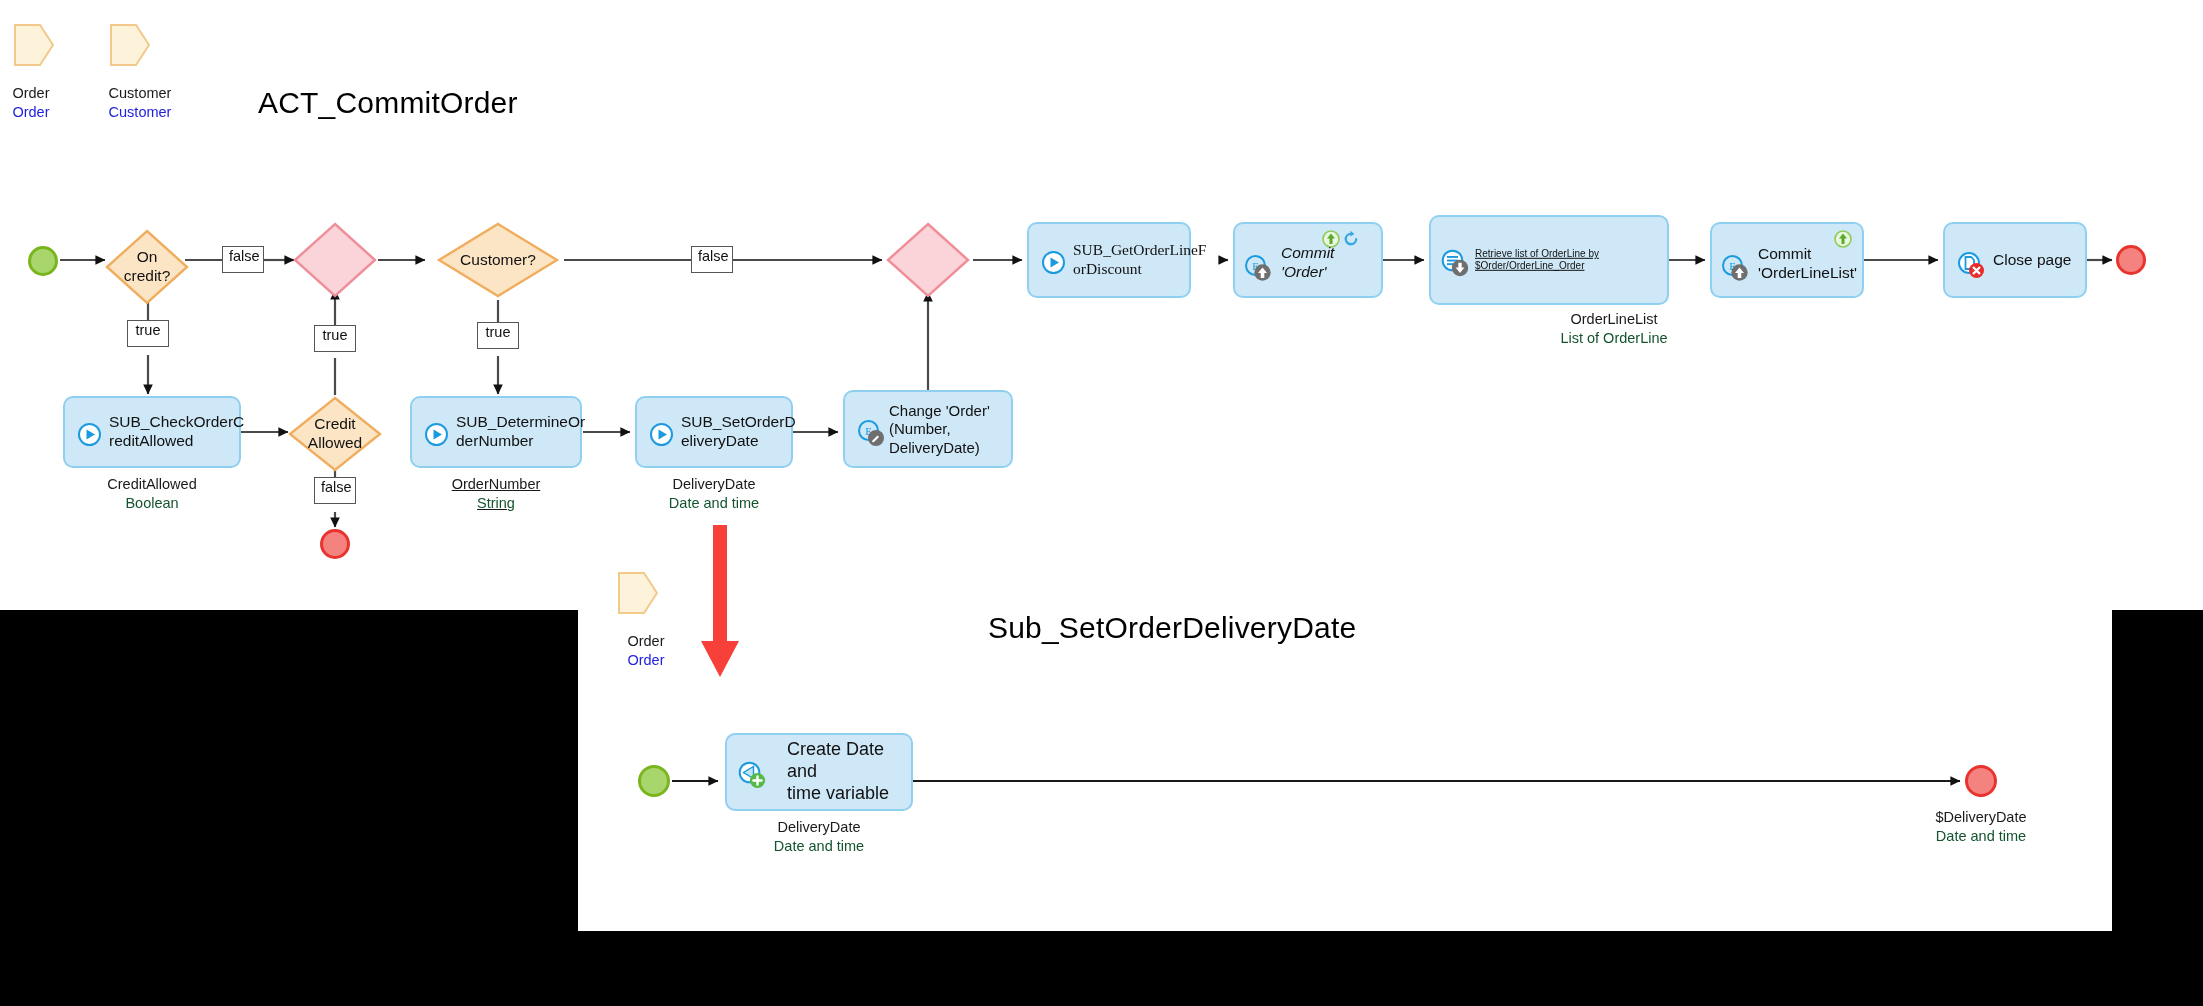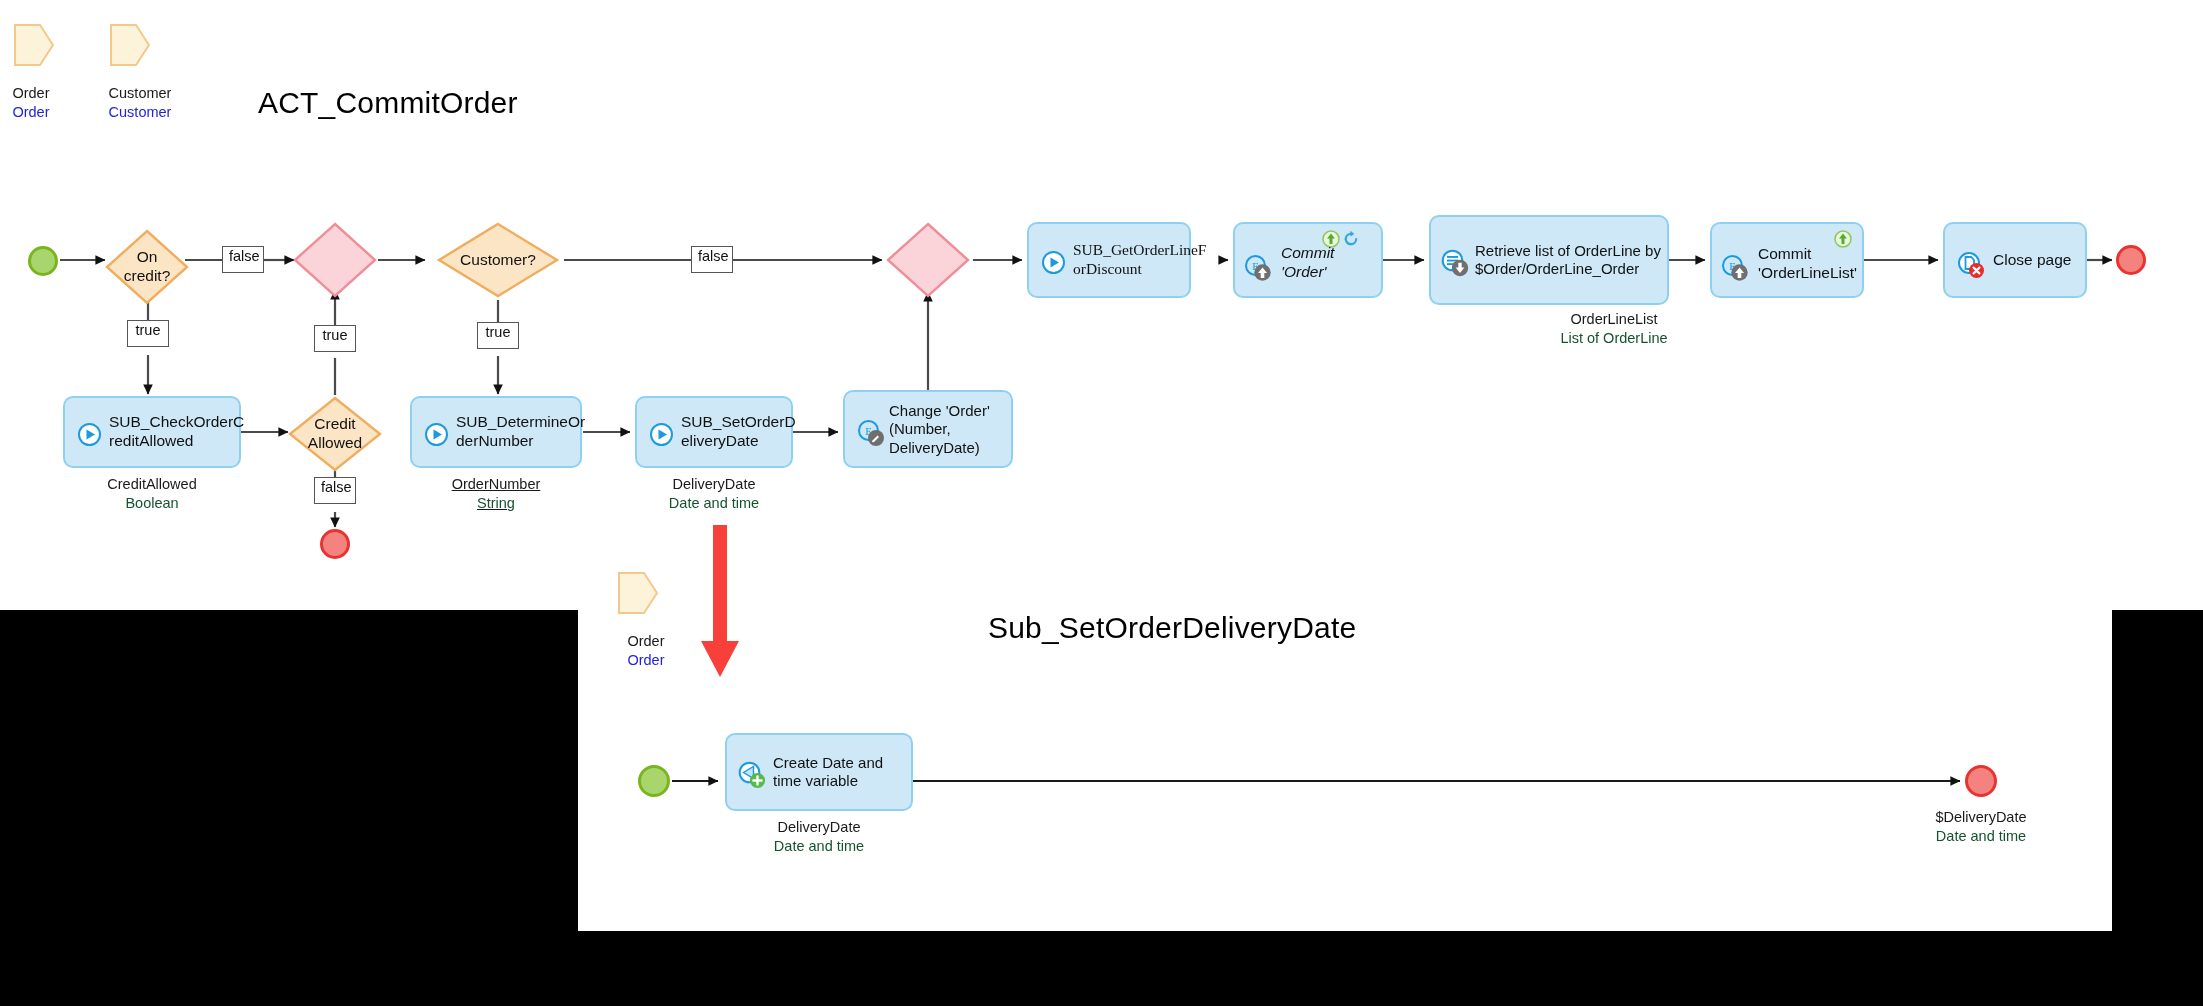--- a/index.html
+++ b/index.html
@@ -268,21 +268,21 @@
   <span class="icon" style="position:absolute;left:10px;top:32px;">
     <svg width="28" height="28" viewBox="0 0 28 28">
       <circle cx="11.5" cy="11.5" r="9.8" fill="#fff" stroke="#1b9ae0" stroke-width="2"></circle>
       <rect x="6" y="7" width="11" height="1.9" fill="#1b9ae0"></rect>
       <rect x="6" y="10.6" width="11" height="1.9" fill="#1b9ae0"></rect>
       <rect x="6" y="14.2" width="8" height="1.9" fill="#1b9ae0"></rect>
       <circle cx="19" cy="19" r="8.2" fill="#6f6f6f"></circle>
       <path d="M19,24 L14.6,18.6 L17.3,18.6 L17.3,13.8 L20.7,13.8 L20.7,18.6 L23.4,18.6 z" fill="#fff"></path>
     </svg>
   </span>
-  <div class="txt" style="font-size:15px;">Retrieve list of OrderLine by<br>$Order/OrderLine_Order</div>
+  <div class="txt" style="font-size:10px;text-decoration:underline;">Retrieve list of OrderLine by<br>$Order/OrderLine_Order</div>
 </div>
 <div class="cap" style="left:1514px;top:310px;width:200px;">
   <span>OrderLineList</span>
   <span class="type">List of OrderLine</span>
 </div>
 
 <div class="node act" style="left:1710px;top:222px;width:154px;height:76px;">
   <span class="icon" style="position:absolute;left:9px;top:30px;">
     <svg width="28" height="28" viewBox="0 0 28 28">
       <circle cx="11.5" cy="11.5" r="9.5" fill="none" stroke="#1b9ae0" stroke-width="2"></circle>
@@ -348,21 +348,21 @@
 
 <div class="node act" style="left:725px;top:733px;width:188px;height:78px;">
   <span class="icon" style="position:absolute;left:11px;top:26px;">
     <svg width="28" height="28" viewBox="0 0 28 28">
       <circle cx="11.5" cy="11.5" r="9.8" fill="#fff" stroke="#1b9ae0" stroke-width="2"></circle>
       <path d="M15.5,5.5 L15.5,17.5 L5.5,11.5 z" fill="#bfe4f8" stroke="#1b9ae0" stroke-width="1.4"></path>
       <circle cx="19.5" cy="19.5" r="7.6" fill="#57b947"></circle>
       <path d="M19.5,15.4 L19.5,23.6 M15.4,19.5 L23.6,19.5" stroke="#fff" stroke-width="2.4" stroke-linecap="round"></path>
     </svg>
   </span>
-  <div class="txt" style="font-size:15px;left:46px;">Create Date and<br>time variable</div>
+  <div class="txt" style="font-size:18px;left:60px;">Create Date and<br>time variable</div>
 </div>
 <div class="cap" style="left:719px;top:818px;width:200px;">
   <span>DeliveryDate</span>
   <span class="type">Date and time</span>
 </div>
 
 <div class="circ end" style="left:1965px;top:765px;width:32px;height:32px;"></div>
 <div class="cap" style="left:1881px;top:808px;width:200px;">
   <span>$DeliveryDate</span>
   <span class="type">Date and time</span>

